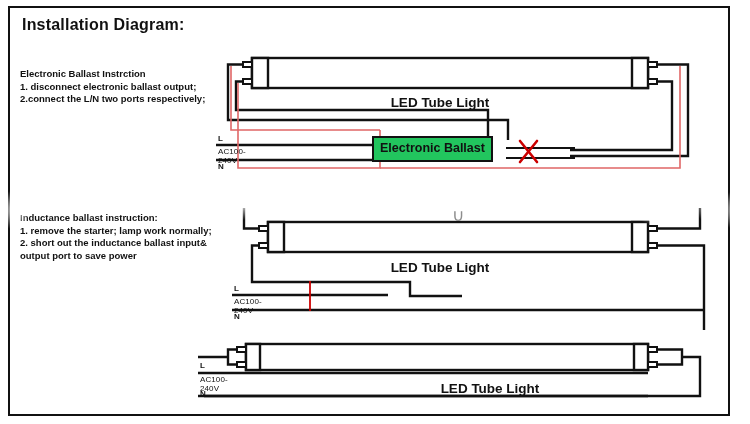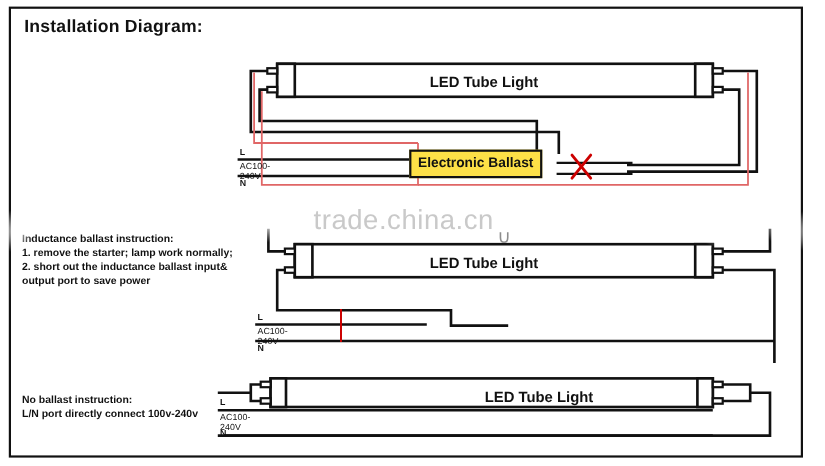--- a/index.html
+++ b/index.html
@@ -56,31 +56,32 @@
     top: 0;
     width: 750px;
     height: 424px;
   }
   .tube-label {
     position: absolute;
     font-size: 13.5px;
     font-weight: bold;
     color: #111111;
     text-align: center;
+    margin-top: 28px;
   }
   #tube-label-1 { left: 330px; top: 67px; width: 220px; }
   #tube-label-2 { left: 330px; top: 232px; width: 220px; }
   #tube-label-3 { left: 380px; top: 353px; width: 220px; }
 
   .box-label {
     position: absolute;
     font-size: 12.5px;
     font-weight: bold;
     color: #111111;
-    background: #fde047;
+    background: #22c55e;
     border: 2px solid #111111;
     box-sizing: border-box;
     text-align: center;
     line-height: 1;
     padding: 4px 6px 5px 6px;
     white-space: nowrap;
   }
   #ballast-box-1 { left: 372px; top: 136px; }
   #ballast-box-2 { left: 388px; top: 286px; }
 
@@ -130,26 +131,27 @@
 </style>
 </head>
 <body>
 
 <div id="page">
 
   <div id="frame"></div>
 
   <div id="page-title">Installation Diagram:</div>
 
+  <div class="instr" id="instr-1">Electronic Ballast Instrction
+1. disconnect electronic ballast output;
+2.connect the L/N two ports respectively;</div>
   <div class="instr" id="instr-2">Inductance ballast instruction:
 1. remove the starter; lamp work normally;
 2. short out the inductance ballast input&amp;
 output port to save power</div>
-  <div class="instr" id="instr-3">No ballast instruction:
-L/N port directly connect 100v-240v</div>
 
   <svg id="svg-layer" viewBox="0 0 750 424">
 
     <g>
 
       <rect x="252" y="58" width="396" height="30" fill="#ffffff" stroke="#111111" stroke-width="2.4"></rect>
 
       <rect x="252" y="58" width="16" height="30" fill="#ffffff" stroke="#111111" stroke-width="2.4"></rect>
 
       <rect x="632" y="58" width="16" height="30" fill="#ffffff" stroke="#111111" stroke-width="2.4"></rect>
@@ -245,21 +247,20 @@
     <div class="ac-v" style="left:234px; top:297px;">AC100-240V</div>
     <div class="ac-n" style="left:234px; top:312px;">N</div>
   </div>
 
   <div class="ac-group">
     <div class="ac-l" style="left:200px; top:361px;">L</div>
     <div class="ac-v" style="left:200px; top:375px;">AC100-240V</div>
     <div class="ac-n" style="left:200px; top:389px;">N</div>
   </div>
 
-  <div id="watermark">trade.china.cn</div>
   <div id="watermark-glyph">∪</div>
 
   <div class="gloss" style="left:228px; top:186px; width:30px; height:34px;"></div>
   <div class="gloss" style="left:634px; top:186px; width:34px; height:38px;"></div>
   <div class="gloss" style="left:694px; top:186px; width:30px; height:36px;"></div>
   <div class="gloss" style="left:0px; top:190px; width:30px; height:40px;"></div>
   <div class="gloss" style="left:722px; top:190px; width:28px; height:40px;"></div>
 
 </div>
 

